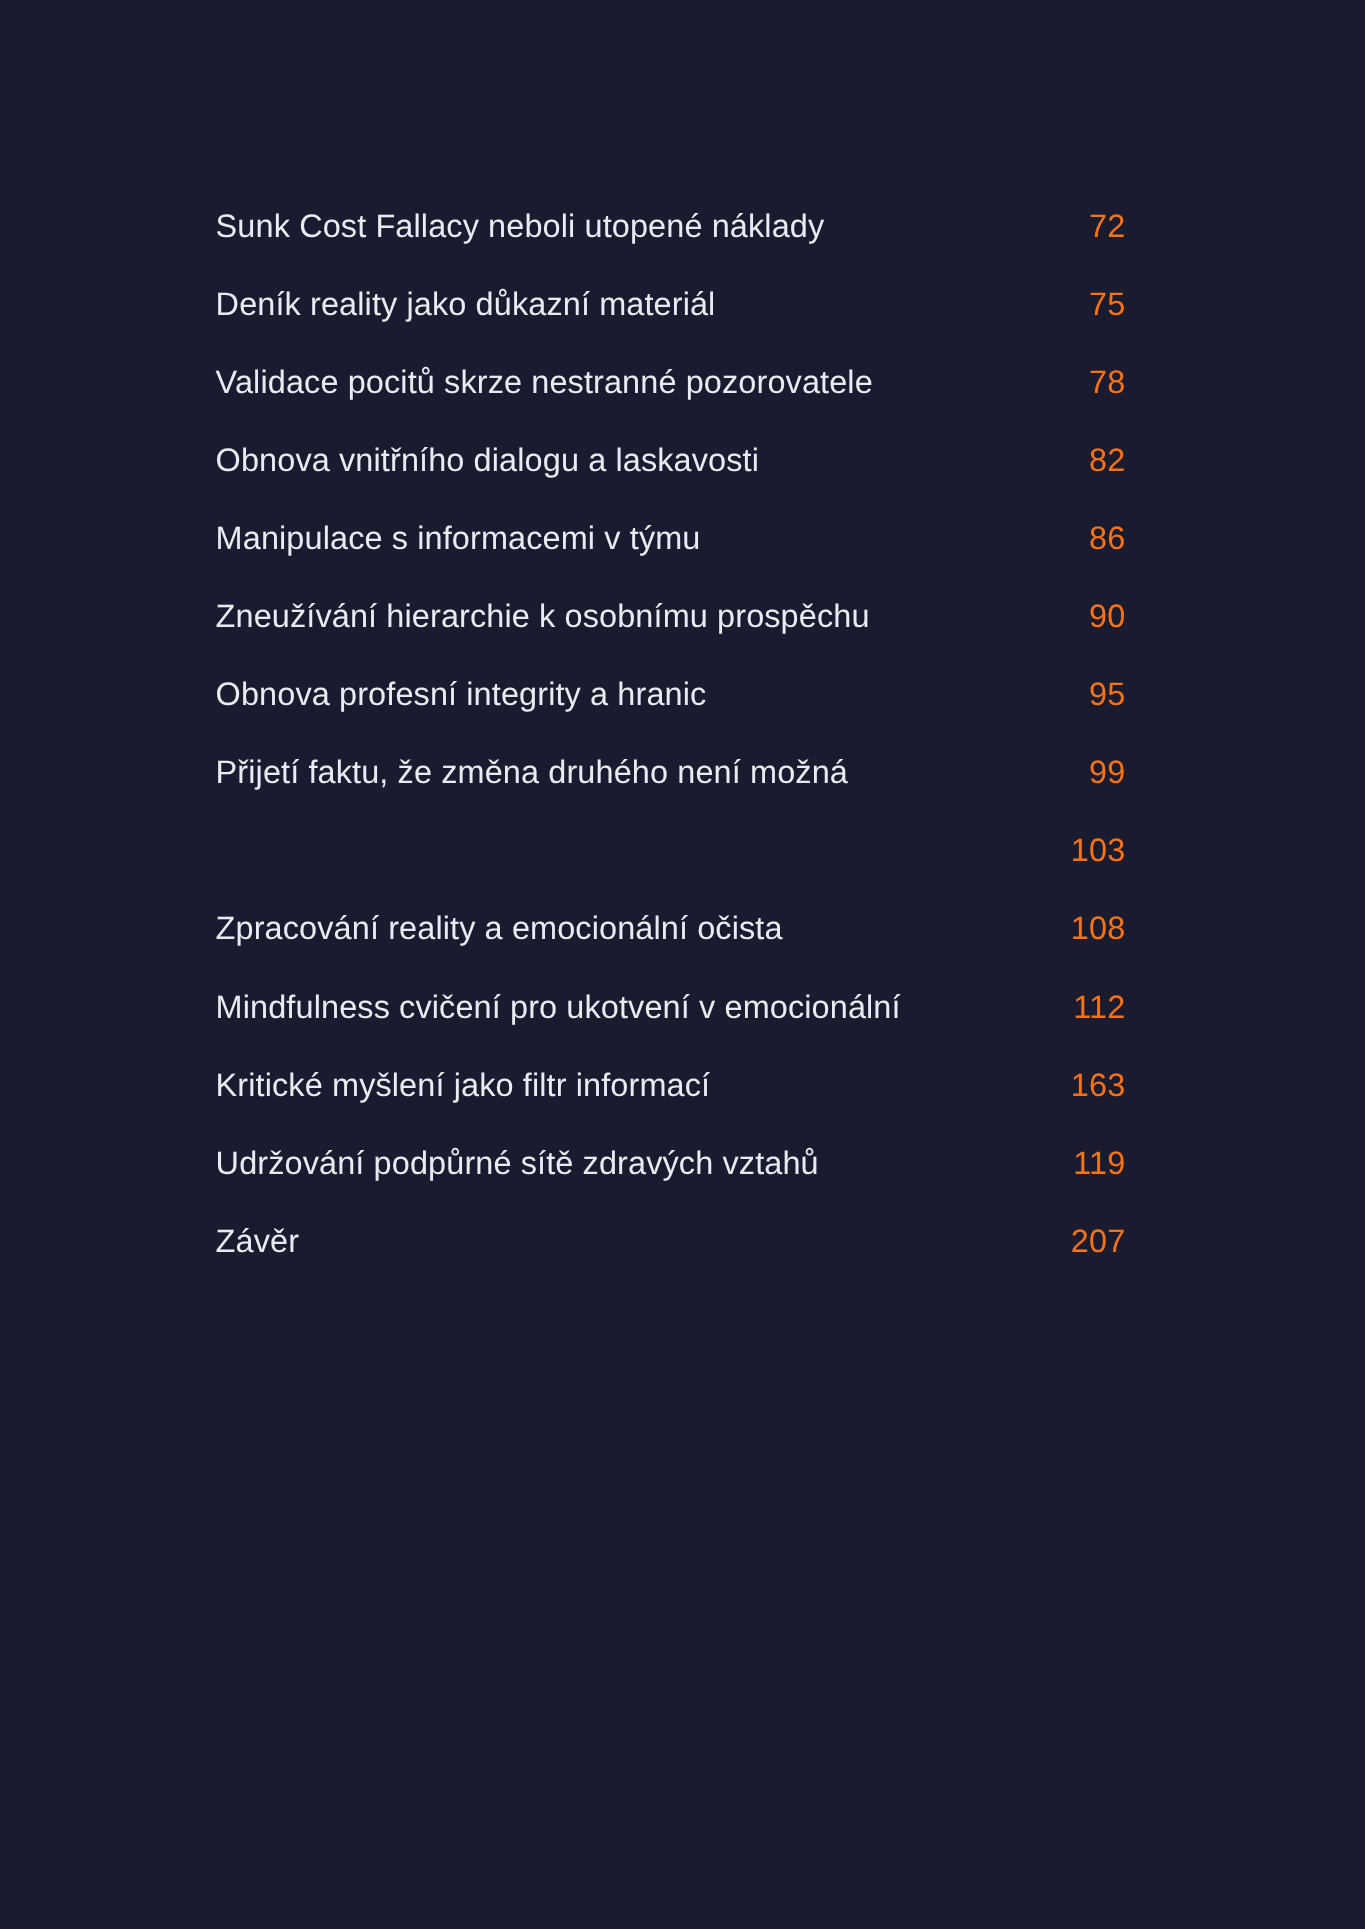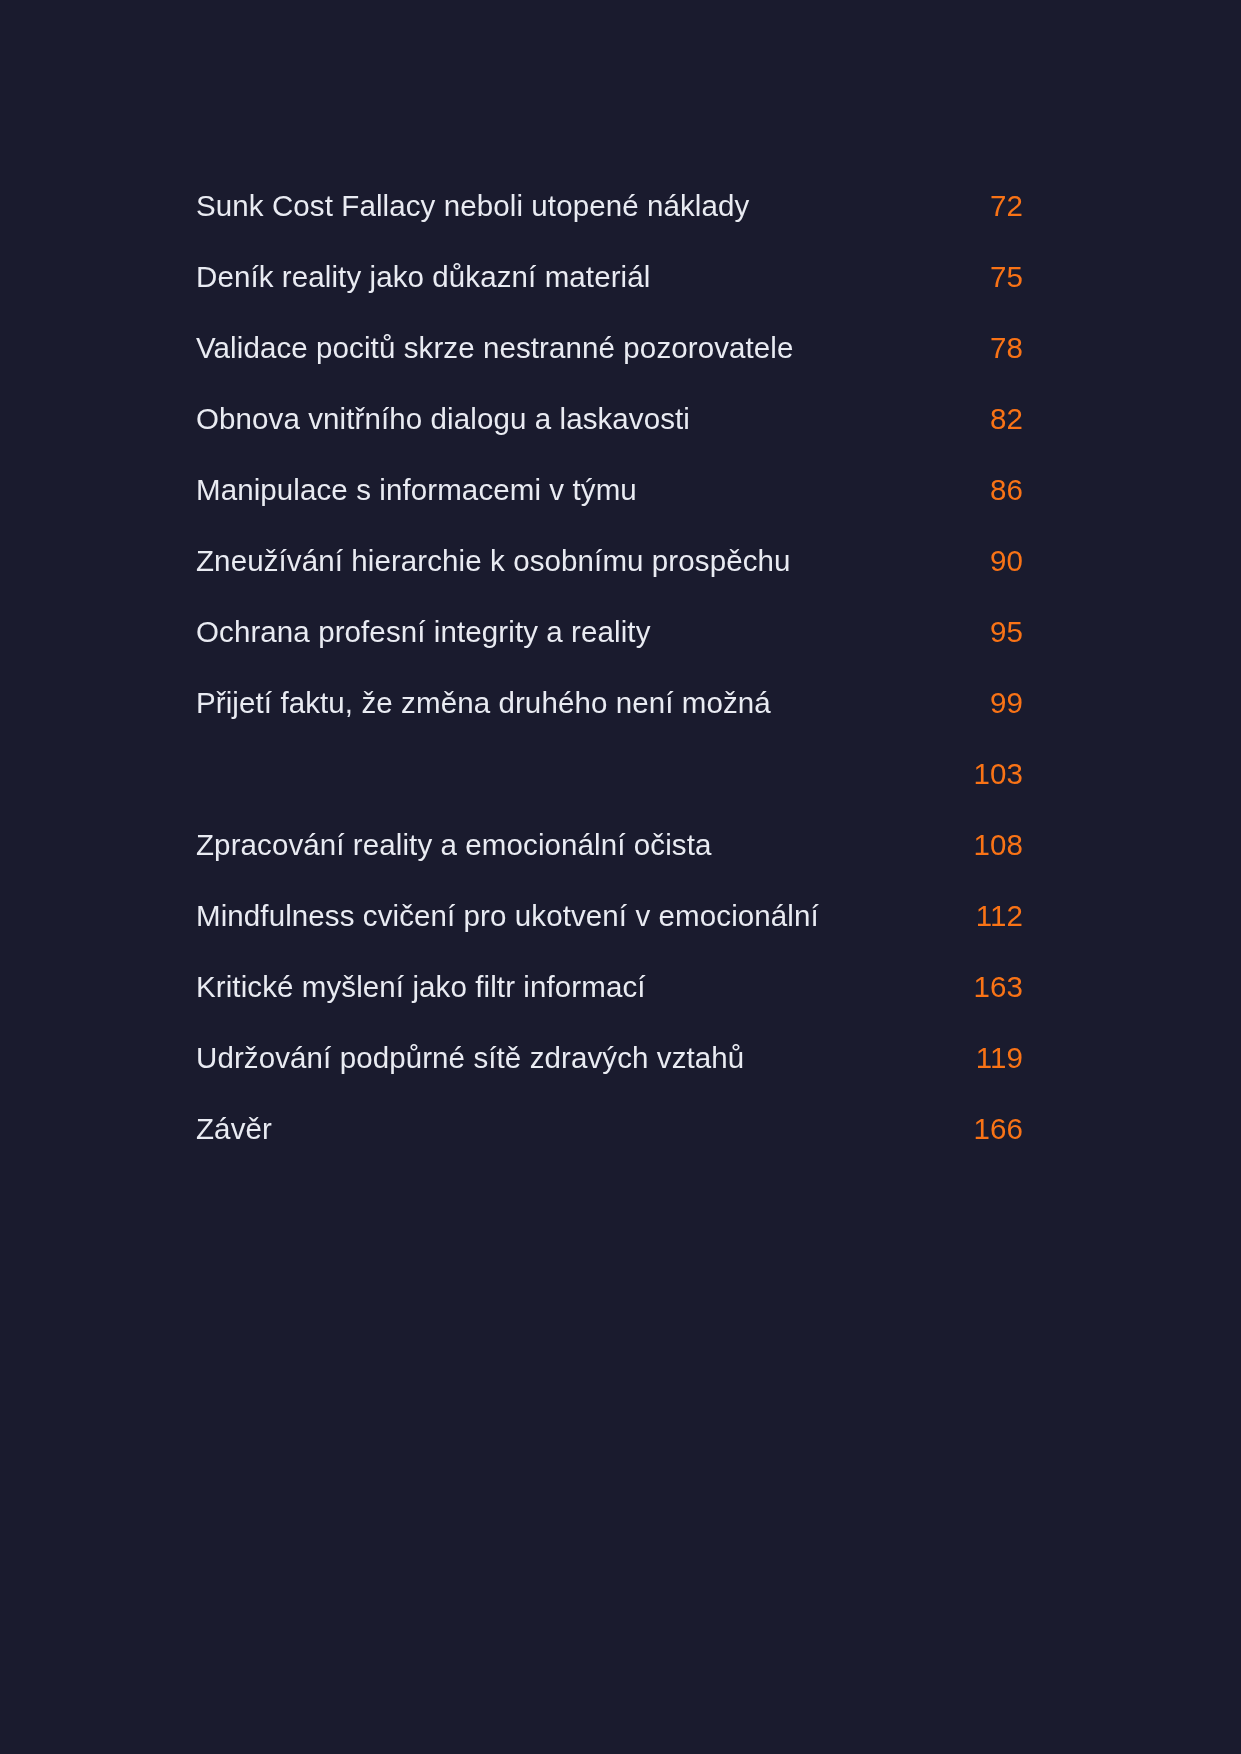--- a/index.html
+++ b/index.html
@@ -95,21 +95,21 @@
         <span class="toc-title">Manipulace s informacemi v týmu</span>
         <span class="toc-leader"></span>
         <span class="toc-page">86</span>
       </div>
       <div class="toc-entry">
         <span class="toc-title">Zneužívání hierarchie k osobnímu prospěchu</span>
         <span class="toc-leader"></span>
         <span class="toc-page">90</span>
       </div>
       <div class="toc-entry">
-        <span class="toc-title">Ochrana profesní integrity a reality</span>
+        <span class="toc-title">Obnova profesní integrity a hranic</span>
         <span class="toc-leader"></span>
         <span class="toc-page">95</span>
       </div>
       <div class="toc-entry">
         <span class="toc-title">Přijetí faktu, že změna druhého není možná</span>
         <span class="toc-leader"></span>
         <span class="toc-page">99</span>
       </div>
       <div class="toc-entry">
         <span class="toc-leader"></span>
@@ -131,16 +131,16 @@
         <span class="toc-page">163</span>
       </div>
       <div class="toc-entry">
         <span class="toc-title">Udržování podpůrné sítě zdravých vztahů</span>
         <span class="toc-leader"></span>
         <span class="toc-page">119</span>
       </div>
       <div class="toc-entry">
         <span class="toc-title">Závěr</span>
         <span class="toc-leader"></span>
-        <span class="toc-page">166</span>
+        <span class="toc-page">207</span>
       </div>
     </div>
 </div>
 
 </body></html>

